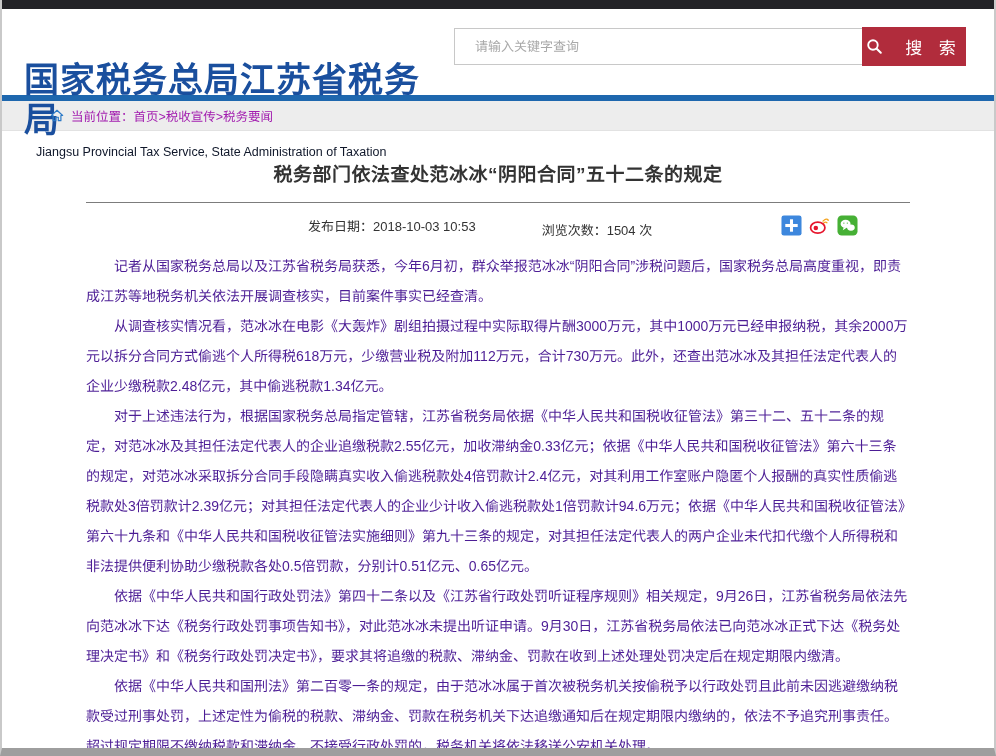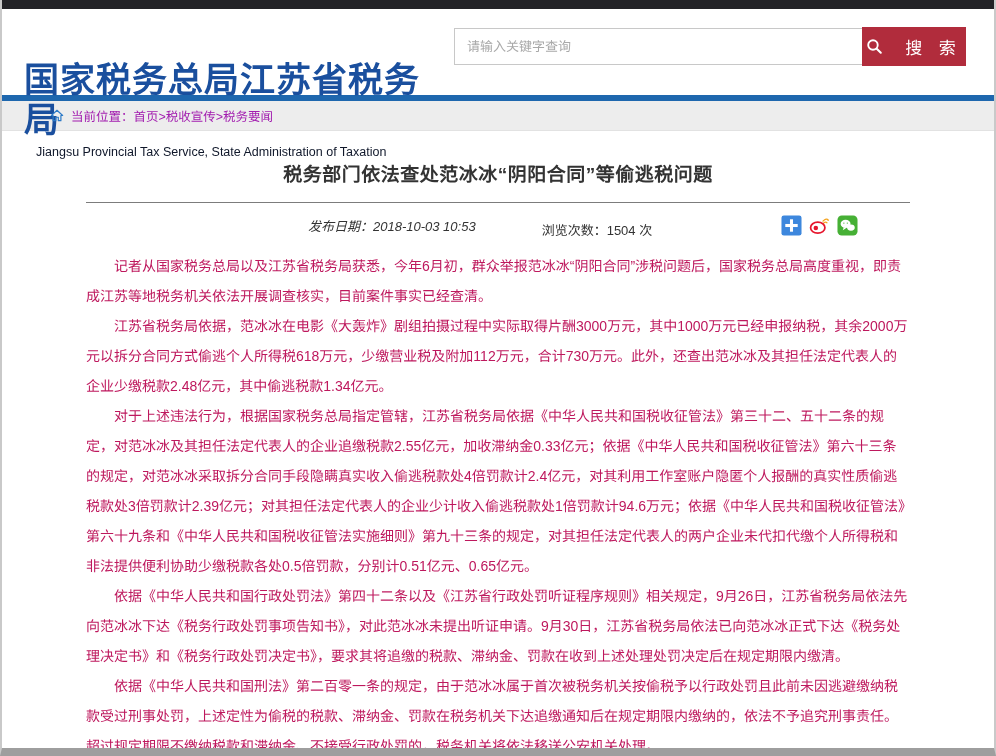--- a/index.html
+++ b/index.html
@@ -15,46 +15,46 @@
 
   
   .header { display:flex; align-items:flex-start; justify-content:space-between;
     padding:10px 28px 8px 22px; height:86px; background:#fff; }
   .brand {}
   .brand-title { font-size:35px; font-weight:bold; color:#1a4f9e; letter-spacing:1px; line-height:1.15;margin-top:41px; }
   .brand-sub { font-size:12.5px; color:#0f172a; margin:4px 0 0 12px; }
 
   .search { display:flex; align-items:center; margin-top:8px; }
   .search-input { width:408px; height:37px; border:1px solid #c8c8c8; border-right:none;
-    padding:0 12px; font-size:13px; color:#555; outline:none; background:#fff;
+    padding:0 20px; font-size:13px; color:#555; outline:none; background:#fff;
     font-family:"Liberation Sans","DejaVu Sans",sans-serif; }
   .search-input::placeholder { color:#a9a9a9; }
   .search-btn { width:104px; height:39px; background:#b12c3c; border:none; color:#fff;
     font-size:17px; letter-spacing:6px; display:flex; align-items:center; justify-content:center;
     gap:22px; cursor:pointer; font-family:"Liberation Sans","DejaVu Sans",sans-serif; }
 
   
   .blue-bar { height:6px; background:#1e67ae; width:100%; }
   .breadcrumb { height:30px; background:#ededed; display:flex; align-items:center;
     padding-left:48px; font-size:12.5px; color:#a21caf; border-bottom:1px solid #e2e2e2; }
   .breadcrumb .home-ic { margin-right:7px; display:inline-flex; }
 
   
   .article { width:824px; margin:0 auto; padding-top:28px; }
   .article-title { text-align:center; font-size:19px; font-weight:bold; color:#333; letter-spacing:0.5px; }
   .title-rule { border-bottom:1px solid #7c7c7c; margin-top:16px; }
 
   .meta { display:flex; align-items:center; height:44px; font-size:13px; color:#333; }
-  .meta-date { margin-left:222px;font-style:italic; }
+  .meta-date { margin-left:222px; }
   .meta-views { margin-left:66px;margin-top:8px; }
   .share { margin-left:auto; margin-right:52px; display:flex; align-items:center; gap:7px; }
   .share-item { width:21px; height:21px; display:inline-flex; align-items:center; justify-content:center; cursor:pointer; }
 
   .body-text { margin-top:4px; }
-  .body-text p { font-size:14px; line-height:30px; text-indent:2em; color:#be185d; margin:0; }
+  .body-text p { font-size:14px; line-height:30px; text-indent:2em; color:#4c1d95; margin:0; }
 </style>
 </head>
 <body>
 
 <div class="page">
   <div class="top-edge"></div>
 
   <div class="header">
     <div class="brand">
       <div class="brand-title">国家税务总局江苏省税务局</div>
@@ -80,21 +80,21 @@
     <span class="home-ic">
       <svg width="14" height="13" viewBox="0 0 16 15">
           <path d="M8 1.5 L1.5 7.5 H3.5 V13.5 H6.5 V9.5 H9.5 V13.5 H12.5 V7.5 H14.5 Z" fill="none" stroke="#2d7ac7" stroke-width="1.4" stroke-linejoin="round"></path>
         </svg>
     </span>
     <span>当前位置：</span>
     <span>首页&gt;税收宣传&gt;税务要闻</span>
   </div>
 
   <div class="article">
-    <div class="article-title">税务部门依法查处范冰冰“阴阳合同”等偷逃税问题</div>
+    <div class="article-title">税务部门依法查处范冰冰“阴阳合同”五十二条的规定</div>
     <div class="title-rule"></div>
 
     <div class="meta">
       <span class="meta-date">发布日期：2018-10-03 10:53</span>
       <span class="meta-views">浏览次数：1504 次</span>
       <span class="share">
         <span class="share-item">
           <svg width="21" height="21" viewBox="0 0 22 22">
               <rect x="0.5" y="0.5" width="21" height="21" rx="2.5" fill="#3d87dd"></rect>
               <rect x="9.4" y="4.5" width="3.2" height="13" fill="#fff"></rect>
@@ -117,20 +117,20 @@
             <path d="M7 13 L6 16 L9.5 13.8 Z" fill="#fff"></path>
             <circle cx="7.2" cy="8.5" r="0.7" fill="#46b035"></circle>
             <circle cx="10.8" cy="8.5" r="0.7" fill="#46b035"></circle>
           </svg>
         </span>
       </span>
     </div>
 
     <div class="body-text">
       <p>记者从国家税务总局以及江苏省税务局获悉，今年6月初，群众举报范冰冰“阴阳合同”涉税问题后，国家税务总局高度重视，即责成江苏等地税务机关依法开展调查核实，目前案件事实已经查清。</p>
-      <p>江苏省税务局依据，范冰冰在电影《大轰炸》剧组拍摄过程中实际取得片酬3000万元，其中1000万元已经申报纳税，其余2000万元以拆分合同方式偷逃个人所得税618万元，少缴营业税及附加112万元，合计730万元。此外，还查出范冰冰及其担任法定代表人的企业少缴税款2.48亿元，其中偷逃税款1.34亿元。</p>
+      <p>从调查核实情况看，范冰冰在电影《大轰炸》剧组拍摄过程中实际取得片酬3000万元，其中1000万元已经申报纳税，其余2000万元以拆分合同方式偷逃个人所得税618万元，少缴营业税及附加112万元，合计730万元。此外，还查出范冰冰及其担任法定代表人的企业少缴税款2.48亿元，其中偷逃税款1.34亿元。</p>
       <p>对于上述违法行为，根据国家税务总局指定管辖，江苏省税务局依据《中华人民共和国税收征管法》第三十二、五十二条的规定，对范冰冰及其担任法定代表人的企业追缴税款2.55亿元，加收滞纳金0.33亿元；依据《中华人民共和国税收征管法》第六十三条的规定，对范冰冰采取拆分合同手段隐瞒真实收入偷逃税款处4倍罚款计2.4亿元，对其利用工作室账户隐匿个人报酬的真实性质偷逃税款处3倍罚款计2.39亿元；对其担任法定代表人的企业少计收入偷逃税款处1倍罚款计94.6万元；依据《中华人民共和国税收征管法》第六十九条和《中华人民共和国税收征管法实施细则》第九十三条的规定，对其担任法定代表人的两户企业未代扣代缴个人所得税和非法提供便利协助少缴税款各处0.5倍罚款，分别计0.51亿元、0.65亿元。</p>
       <p>依据《中华人民共和国行政处罚法》第四十二条以及《江苏省行政处罚听证程序规则》相关规定，9月26日，江苏省税务局依法先向范冰冰下达《税务行政处罚事项告知书》，对此范冰冰未提出听证申请。9月30日，江苏省税务局依法已向范冰冰正式下达《税务处理决定书》和《税务行政处罚决定书》，要求其将追缴的税款、滞纳金、罚款在收到上述处理处罚决定后在规定期限内缴清。</p>
       <p>依据《中华人民共和国刑法》第二百零一条的规定，由于范冰冰属于首次被税务机关按偷税予以行政处罚且此前未因逃避缴纳税款受过刑事处罚，上述定性为偷税的税款、滞纳金、罚款在税务机关下达追缴通知后在规定期限内缴纳的，依法不予追究刑事责任。超过规定期限不缴纳税款和滞纳金、不接受行政处罚的，税务机关将依法移送公安机关处理。</p>
 
     </div>
   </div>
 </div>
 
 </body></html>

